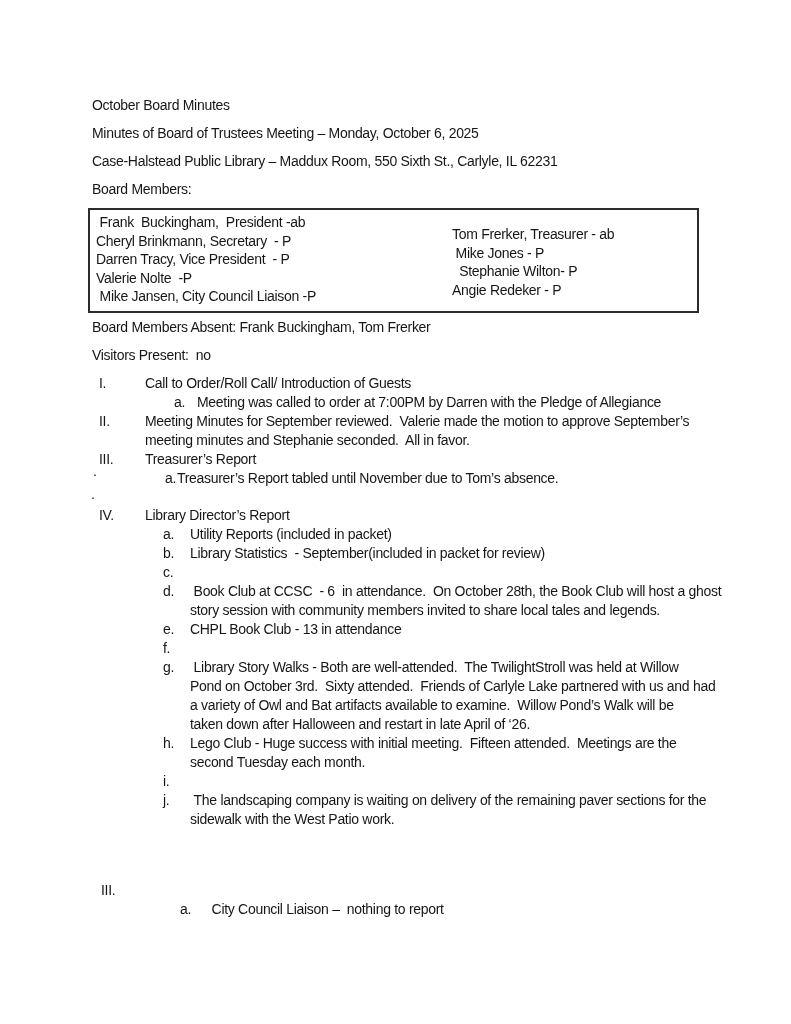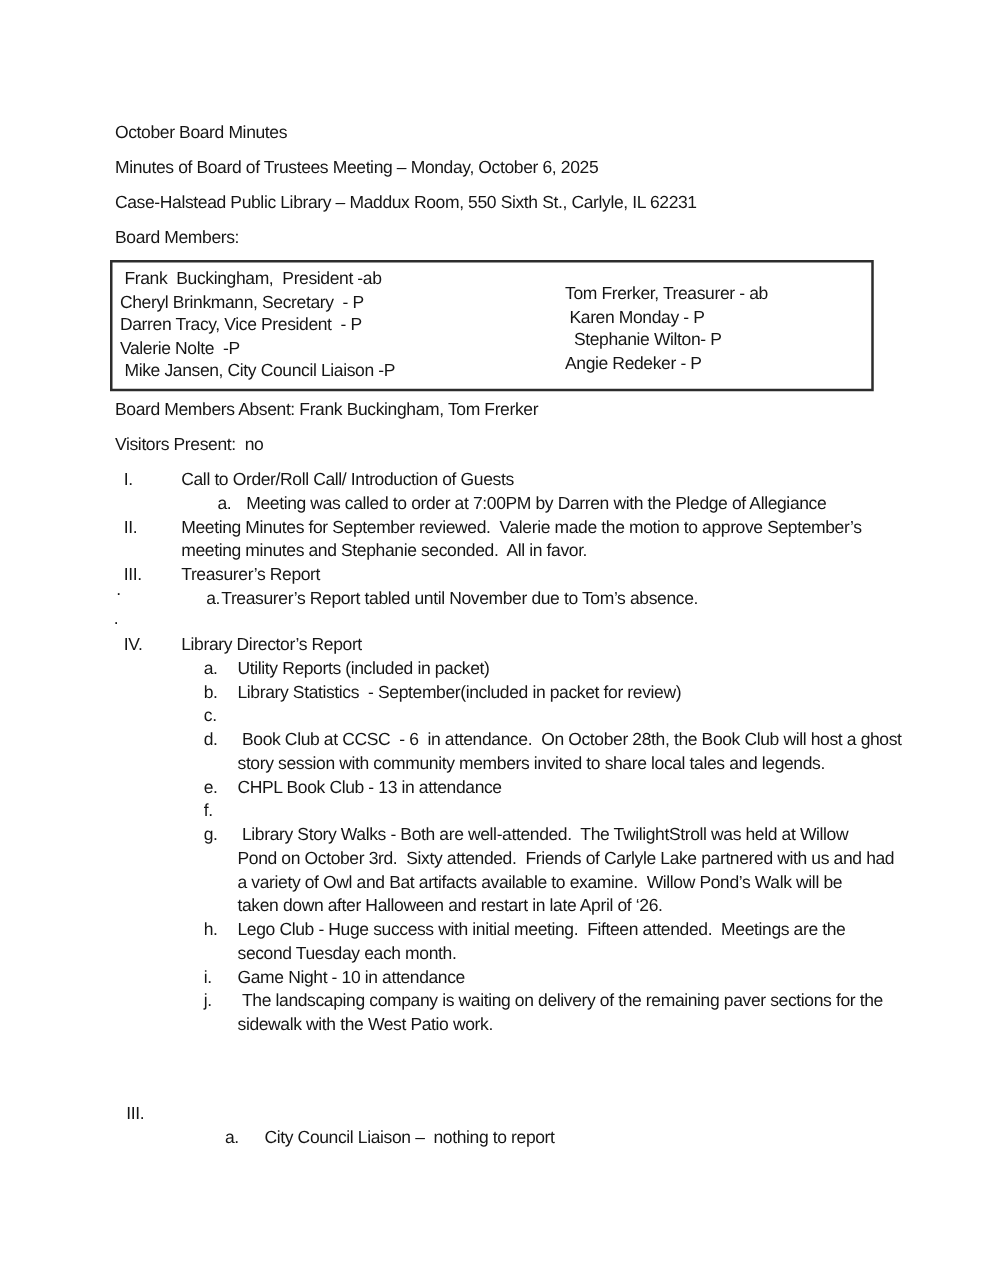--- a/index.html
+++ b/index.html
@@ -56,21 +56,21 @@
 <div class="roster">
   <div class="roster-col roster-left">
     <div class="roster-row"> Frank  Buckingham,  President -ab</div>
     <div class="roster-row">Cheryl Brinkmann, Secretary  - P</div>
     <div class="roster-row">Darren Tracy, Vice President  - P</div>
     <div class="roster-row">Valerie Nolte  -P</div>
     <div class="roster-row"> Mike Jansen, City Council Liaison -P</div>
   </div>
   <div class="roster-col roster-right">
     <div class="roster-row">Tom Frerker, Treasurer - ab</div>
-    <div class="roster-row"> Karen Monday - P</div>
+    <div class="roster-row"> Mike Jones - P</div>
     <div class="roster-row">  Stephanie Wilton- P</div>
     <div class="roster-row">Angie Redeker - P</div>
   </div>
 </div>
 
 <div class="hline">Board Members Absent: Frank Buckingham, Tom Frerker</div>
 <div class="hline">Visitors Present:  no</div>
 
 <div>
 
@@ -134,21 +134,20 @@
 a variety of Owl and Bat artifacts available to examine.  Willow Pond’s Walk will be
 taken down after Halloween and restart in late April of ‘26.</div>
   </div>
   <div class="sub sub-iv">
     <div class="letter">h.</div>
     <div class="t">Lego Club - Huge success with initial meeting.  Fifteen attended.  Meetings are the
 second Tuesday each month.</div>
   </div>
   <div class="sub sub-iv">
     <div class="letter">i.</div>
-    <div class="t">Game Night - 10 in attendance</div>
   </div>
   <div class="sub sub-iv">
     <div class="letter">j.</div>
     <div class="t"> The landscaping company is waiting on delivery of the remaining paver sections for the
 sidewalk with the West Patio work.</div>
   </div>
 
   <div class="item last gap-big">
     <div class="num">III.</div>
   </div>

